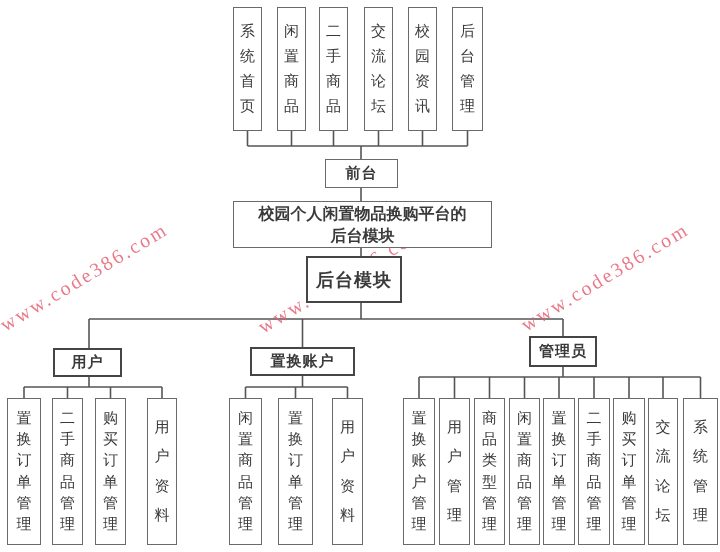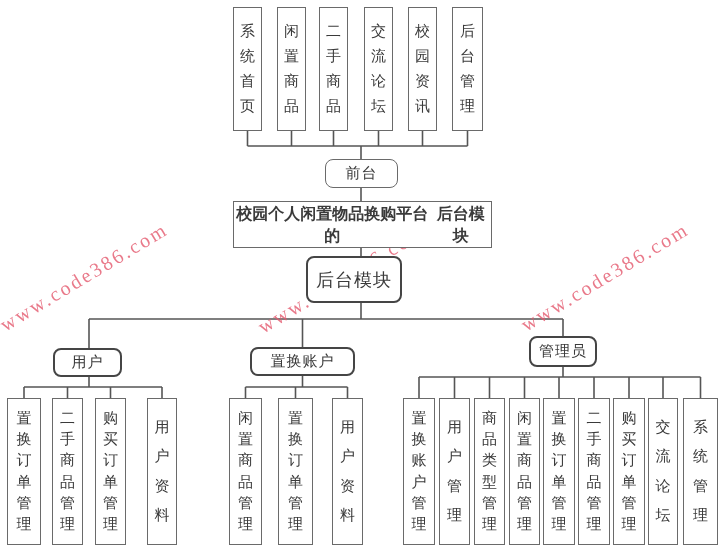--- a/index.html
+++ b/index.html
@@ -15,32 +15,32 @@
   }
   .box {
     position: absolute;
     box-sizing: border-box;
     background: #ffffff;
     border: 1.5px solid #6a6a6a;
     color: #3a3a3a;
   }
   .hbox {
     display: flex; align-items: center; justify-content: center;
-    font-size: 15px; font-weight: 400; letter-spacing: 1px; border-radius: 8px;
+    font-size: 15px; font-weight: 700; letter-spacing: 1px;
   }
   .strong { border-width: 2px; border-color: #454545; }
   .vbox {
     display: flex; flex-direction: column;
     align-items: center; justify-content: space-evenly;
     font-size: 15px; font-weight: 400;
     padding: 6px 0;
   }
   .vbox span { display: block; line-height: 1; }
   .titlebox {
-    display: flex; 
+    display: flex; flex-direction: column;
     align-items: center; justify-content: center;
     font-size: 16px; font-weight: 600; line-height: 22px;
     text-align: center;
   }
   .module-title {
     font-size: 18px;
   }
   .wm {
     position: absolute;
     transform: translate(-50%, -50%) rotate(-31deg);

